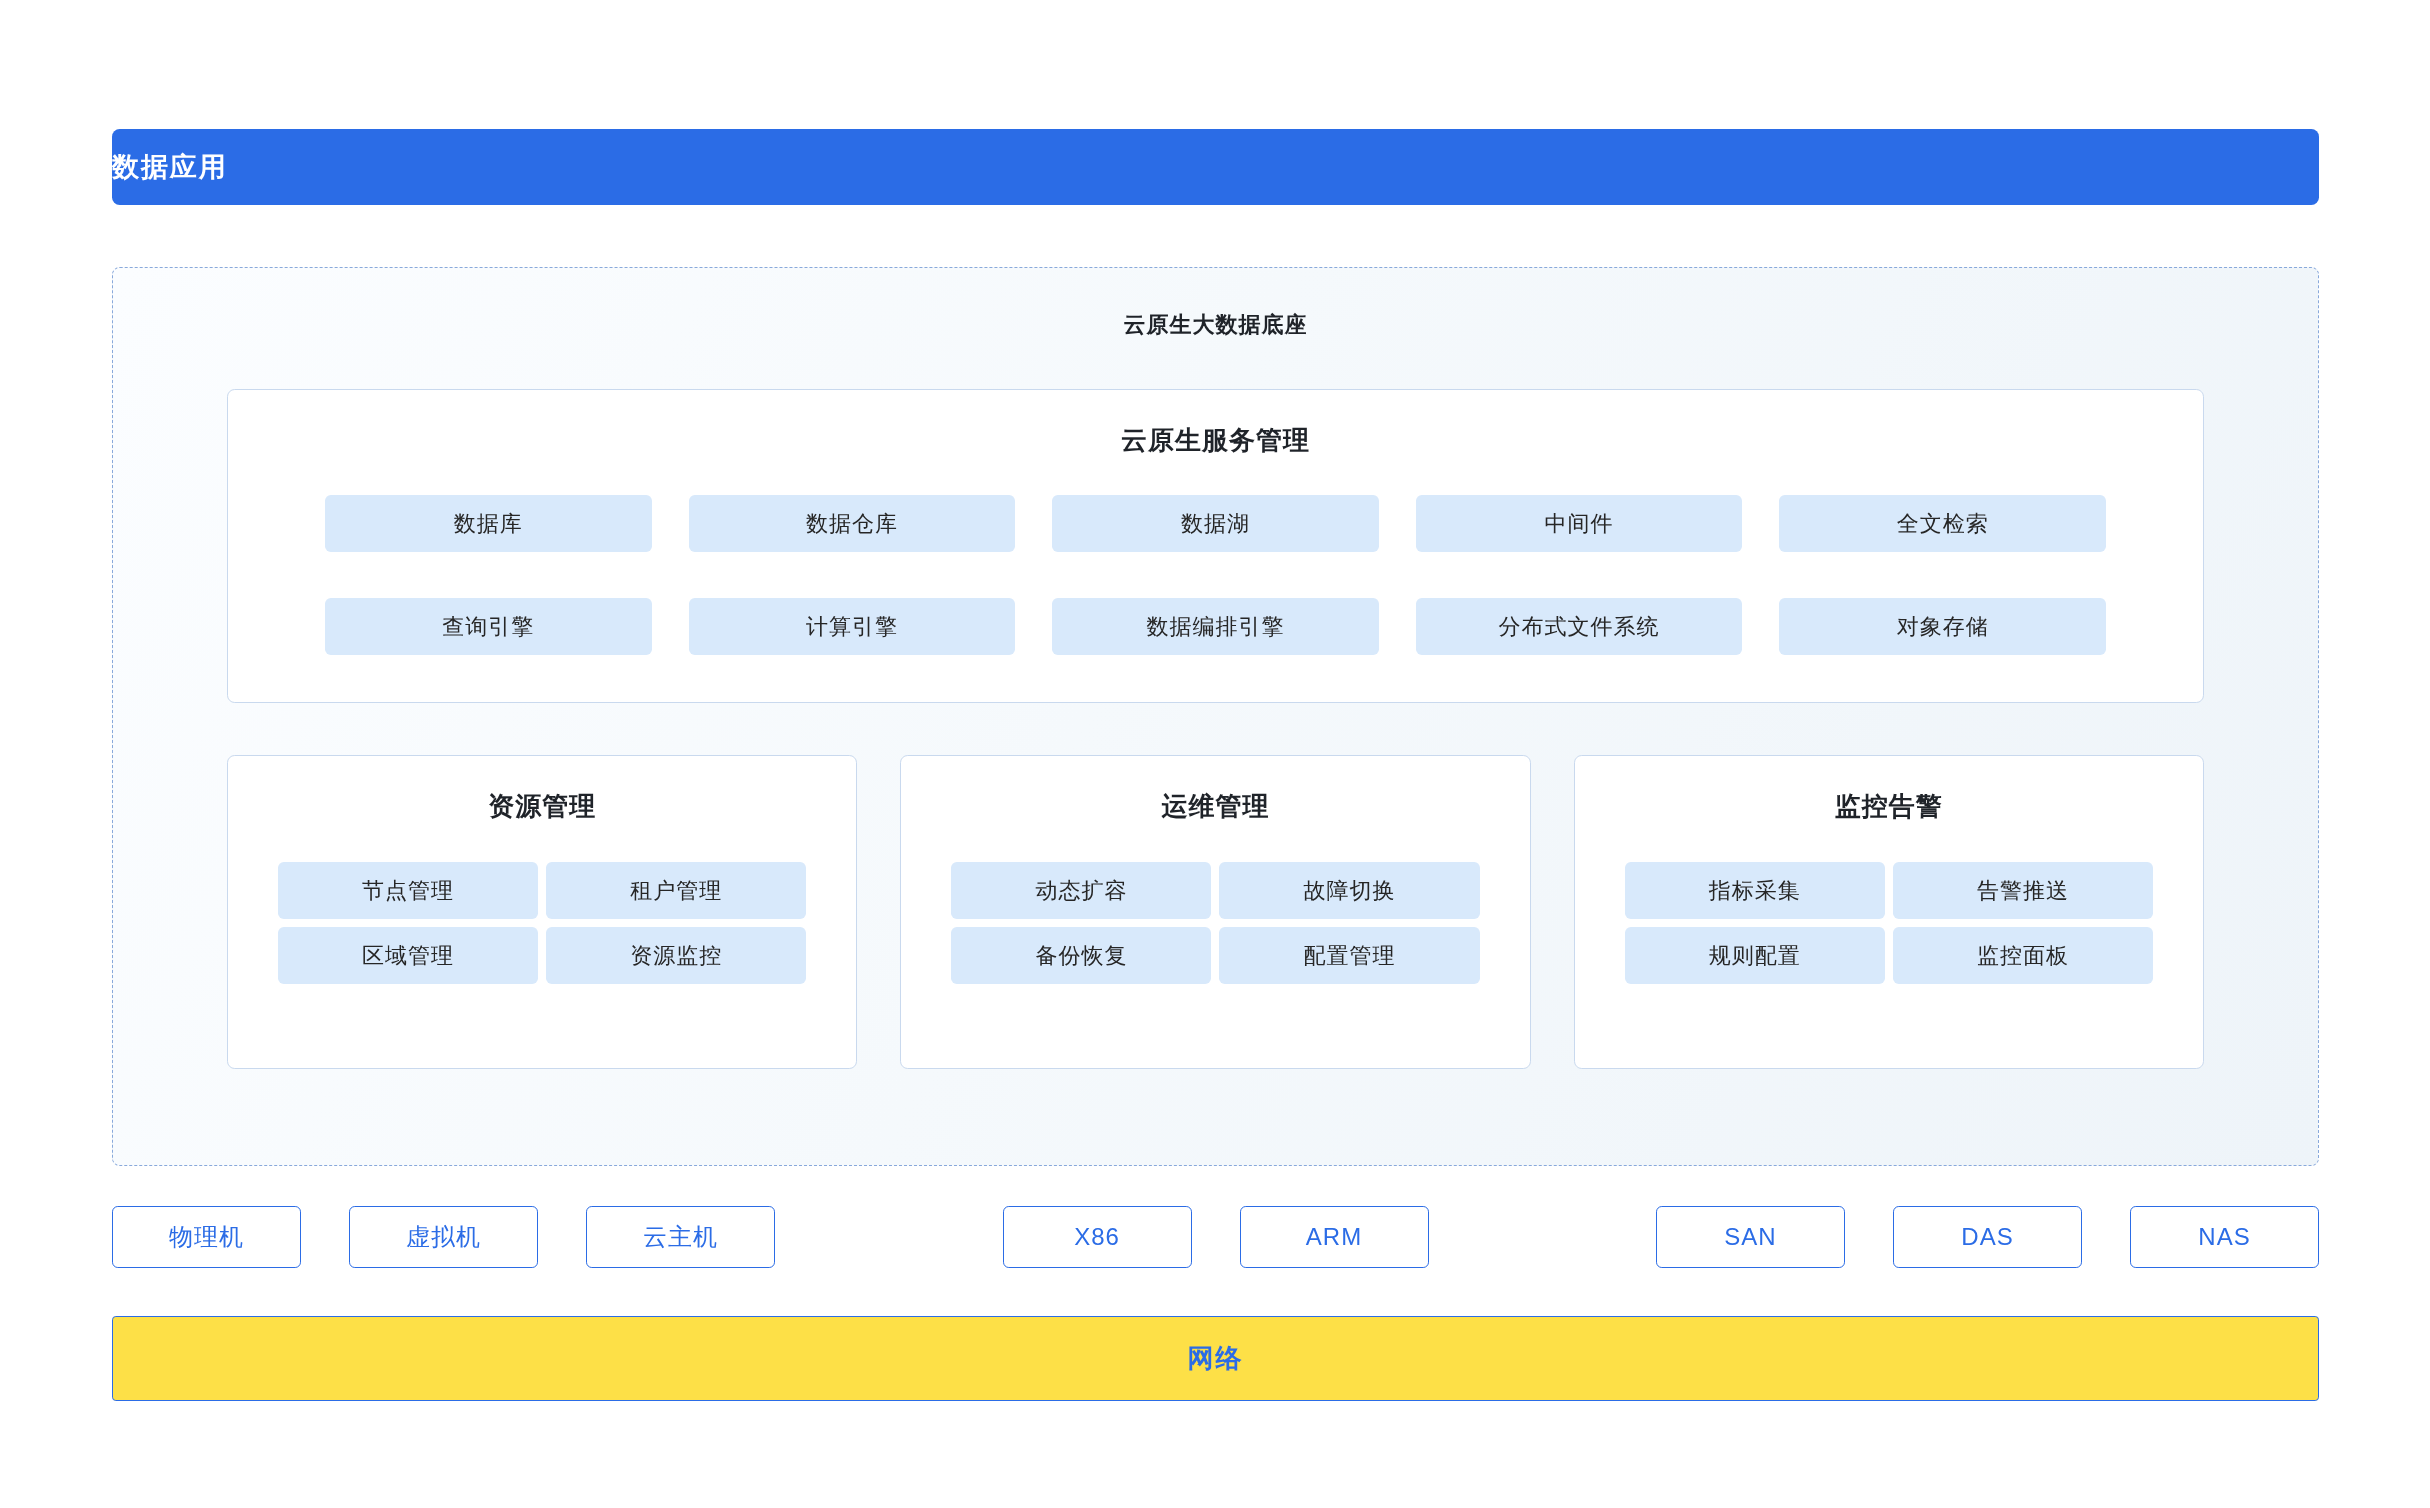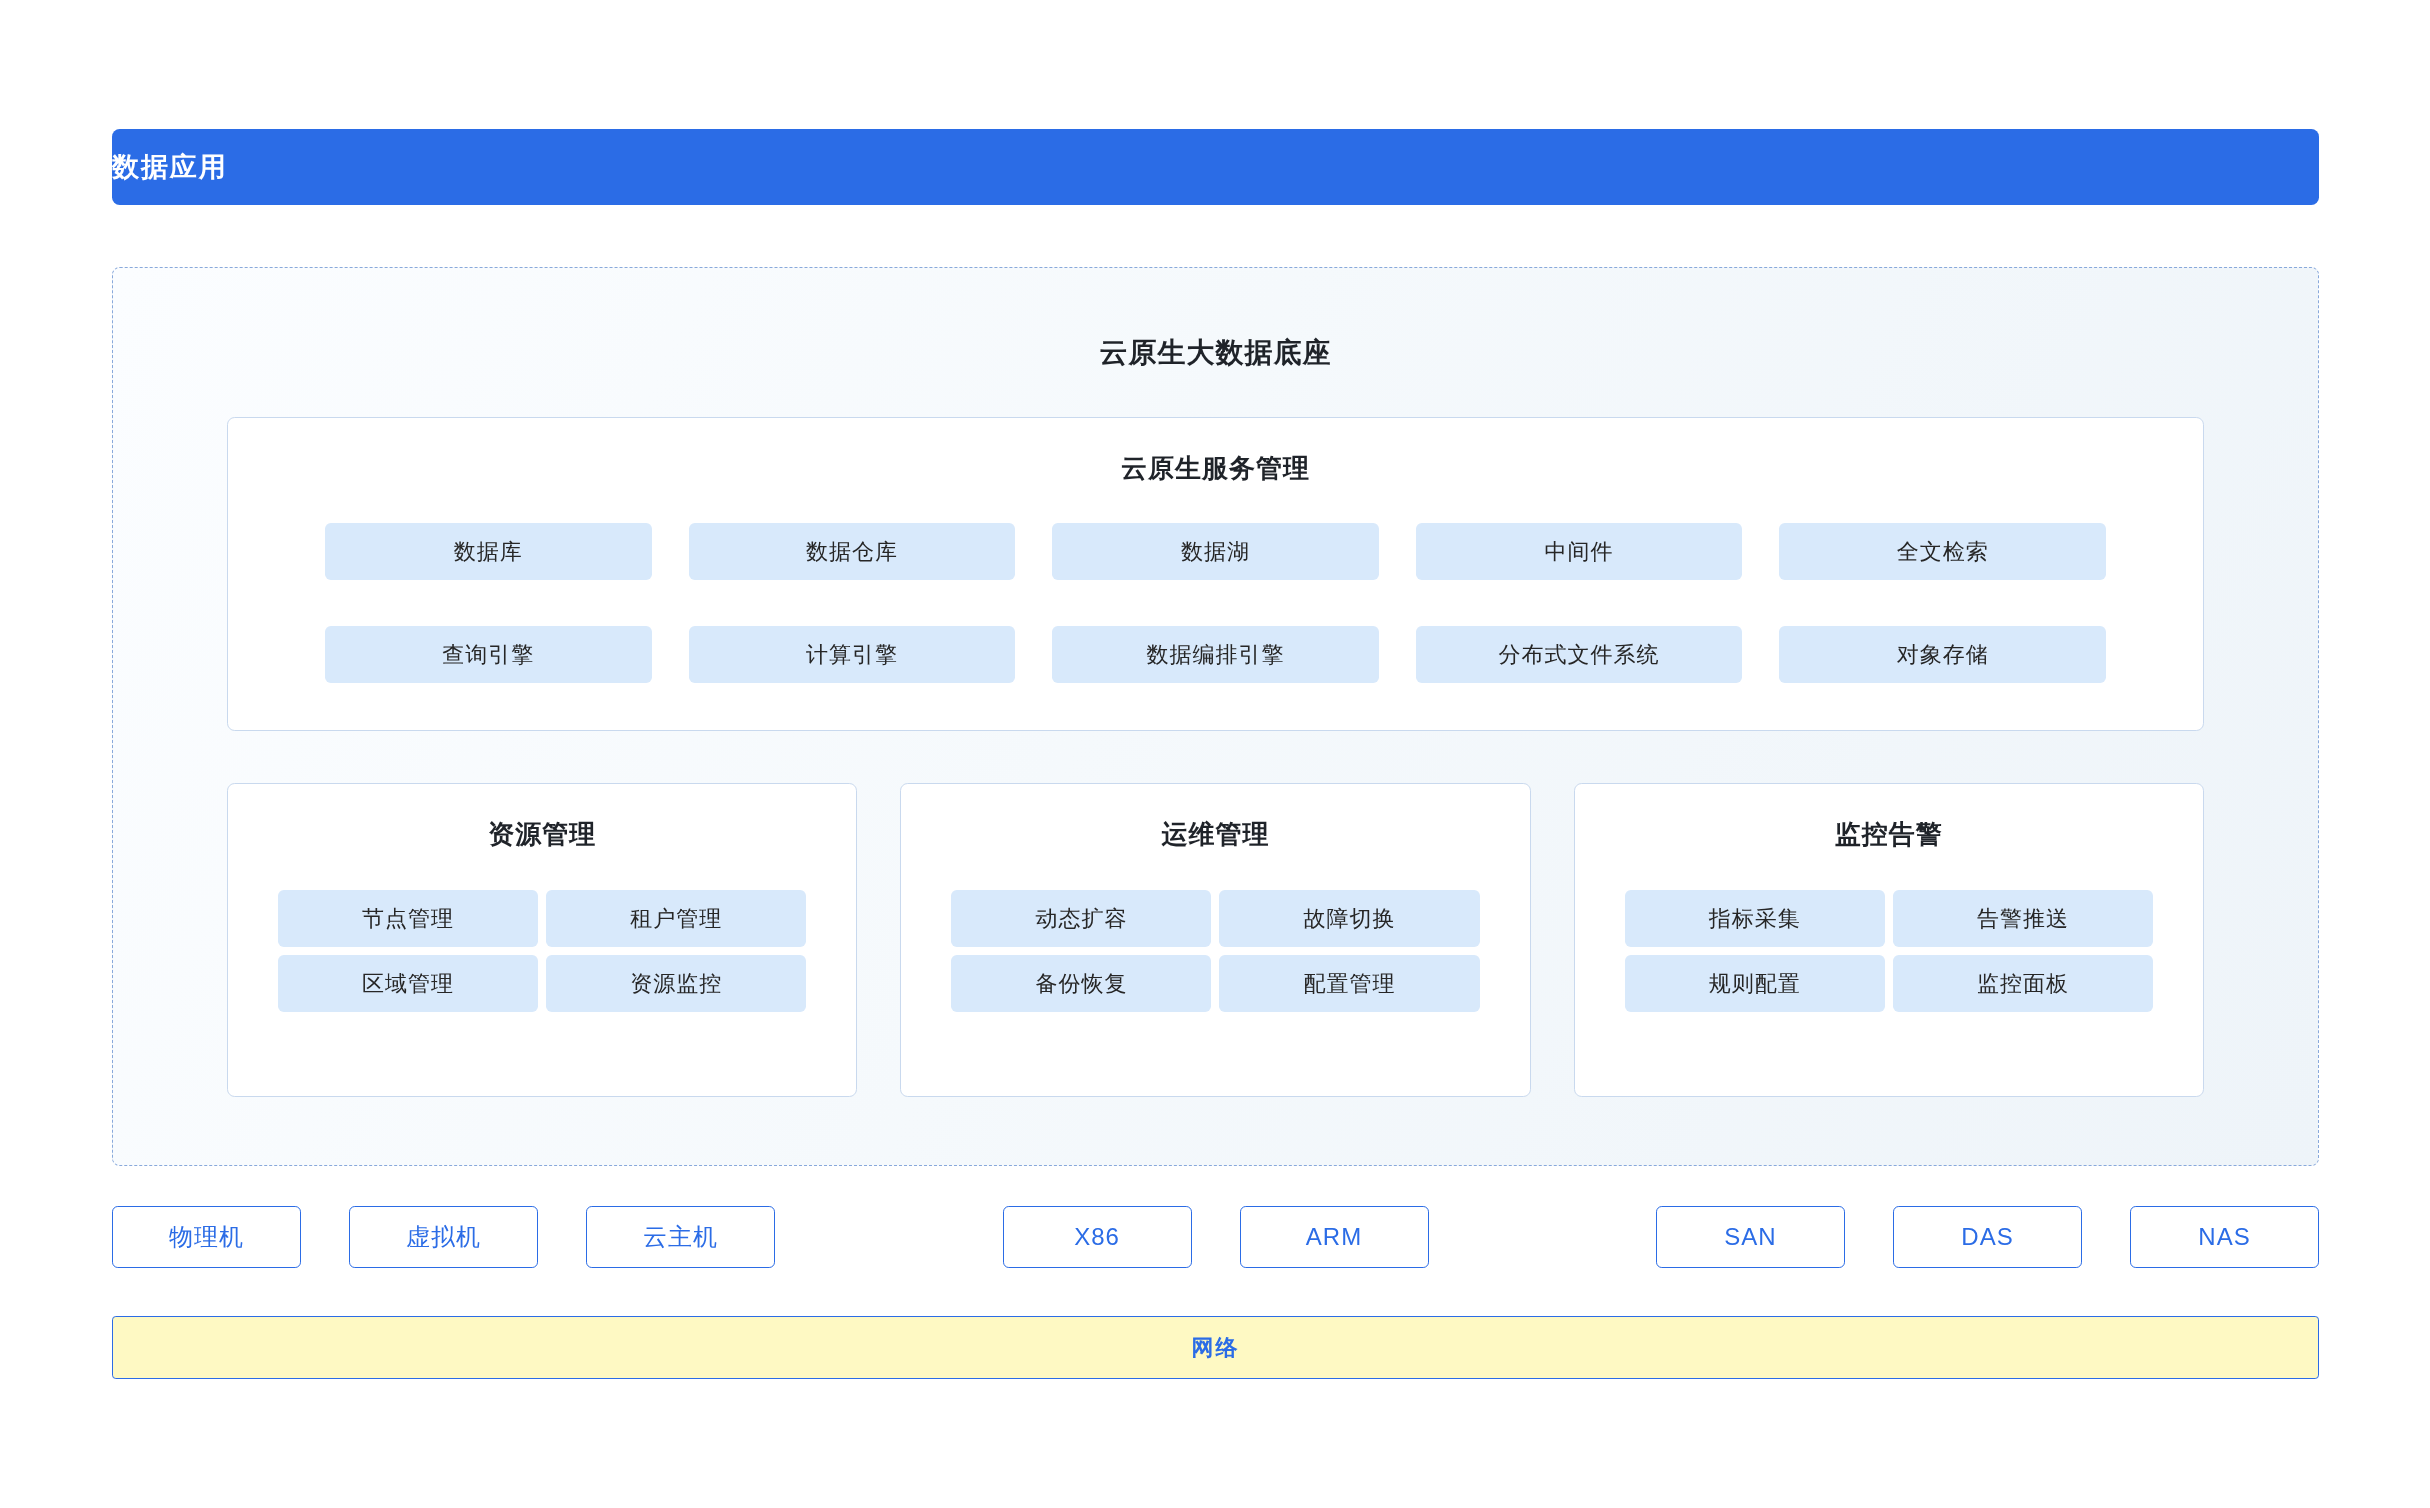--- a/index.html
+++ b/index.html
@@ -25,21 +25,21 @@
   }
 
   
   .platform{
     margin-top:62px;height:899px;border:1.9px dashed var(--dashed-border);
     border-radius:7.7px;
     background:linear-gradient(115deg,#fbfdff 0%,#f5f9fc 45%,#eef4f9 100%);
     padding:0 114px;
   }
   .platform-title{
-    margin-top:68px;text-align:center;font-size:28px;font-weight:bold;
+    margin-top:40px;text-align:center;font-size:22px;font-weight:bold;
     color:#1f2329;letter-spacing:1px;line-height:33px;
   }
 
   
   .service-box{
     margin-top:48px;height:314px;background:#ffffff;
     border:1.9px solid var(--box-border);border-radius:7.7px;
   }
   .box-title{
     margin-top:33px;text-align:center;font-size:26px;font-weight:bold;
@@ -76,24 +76,24 @@
   .infra-group{display:flex;gap:48px;}
   .infra-box{
     width:189px;height:62px;background:#ffffff;
     border:1.9px solid var(--primary);border-radius:5.8px;
     display:flex;align-items:center;justify-content:center;
     color:var(--primary);font-size:24px;font-weight:normal;letter-spacing:1px;
   }
 
   
   .network-bar{
-    margin-top:48px;height:63px;background:#fef9c3;
+    margin-top:48px;height:85px;background:#fde047;
     border:1.9px solid var(--primary);border-radius:3.8px;
     display:flex;align-items:center;justify-content:center;
-    color:var(--primary);font-size:22px;font-weight:bold;letter-spacing:1.9px;
+    color:var(--primary);font-size:26px;font-weight:bold;letter-spacing:1.9px;
   }
 </style>
 </head>
 <body>
 
 <div class="page">
 
   <div class="banner">
     <span>数据应用</span>
   </div>

